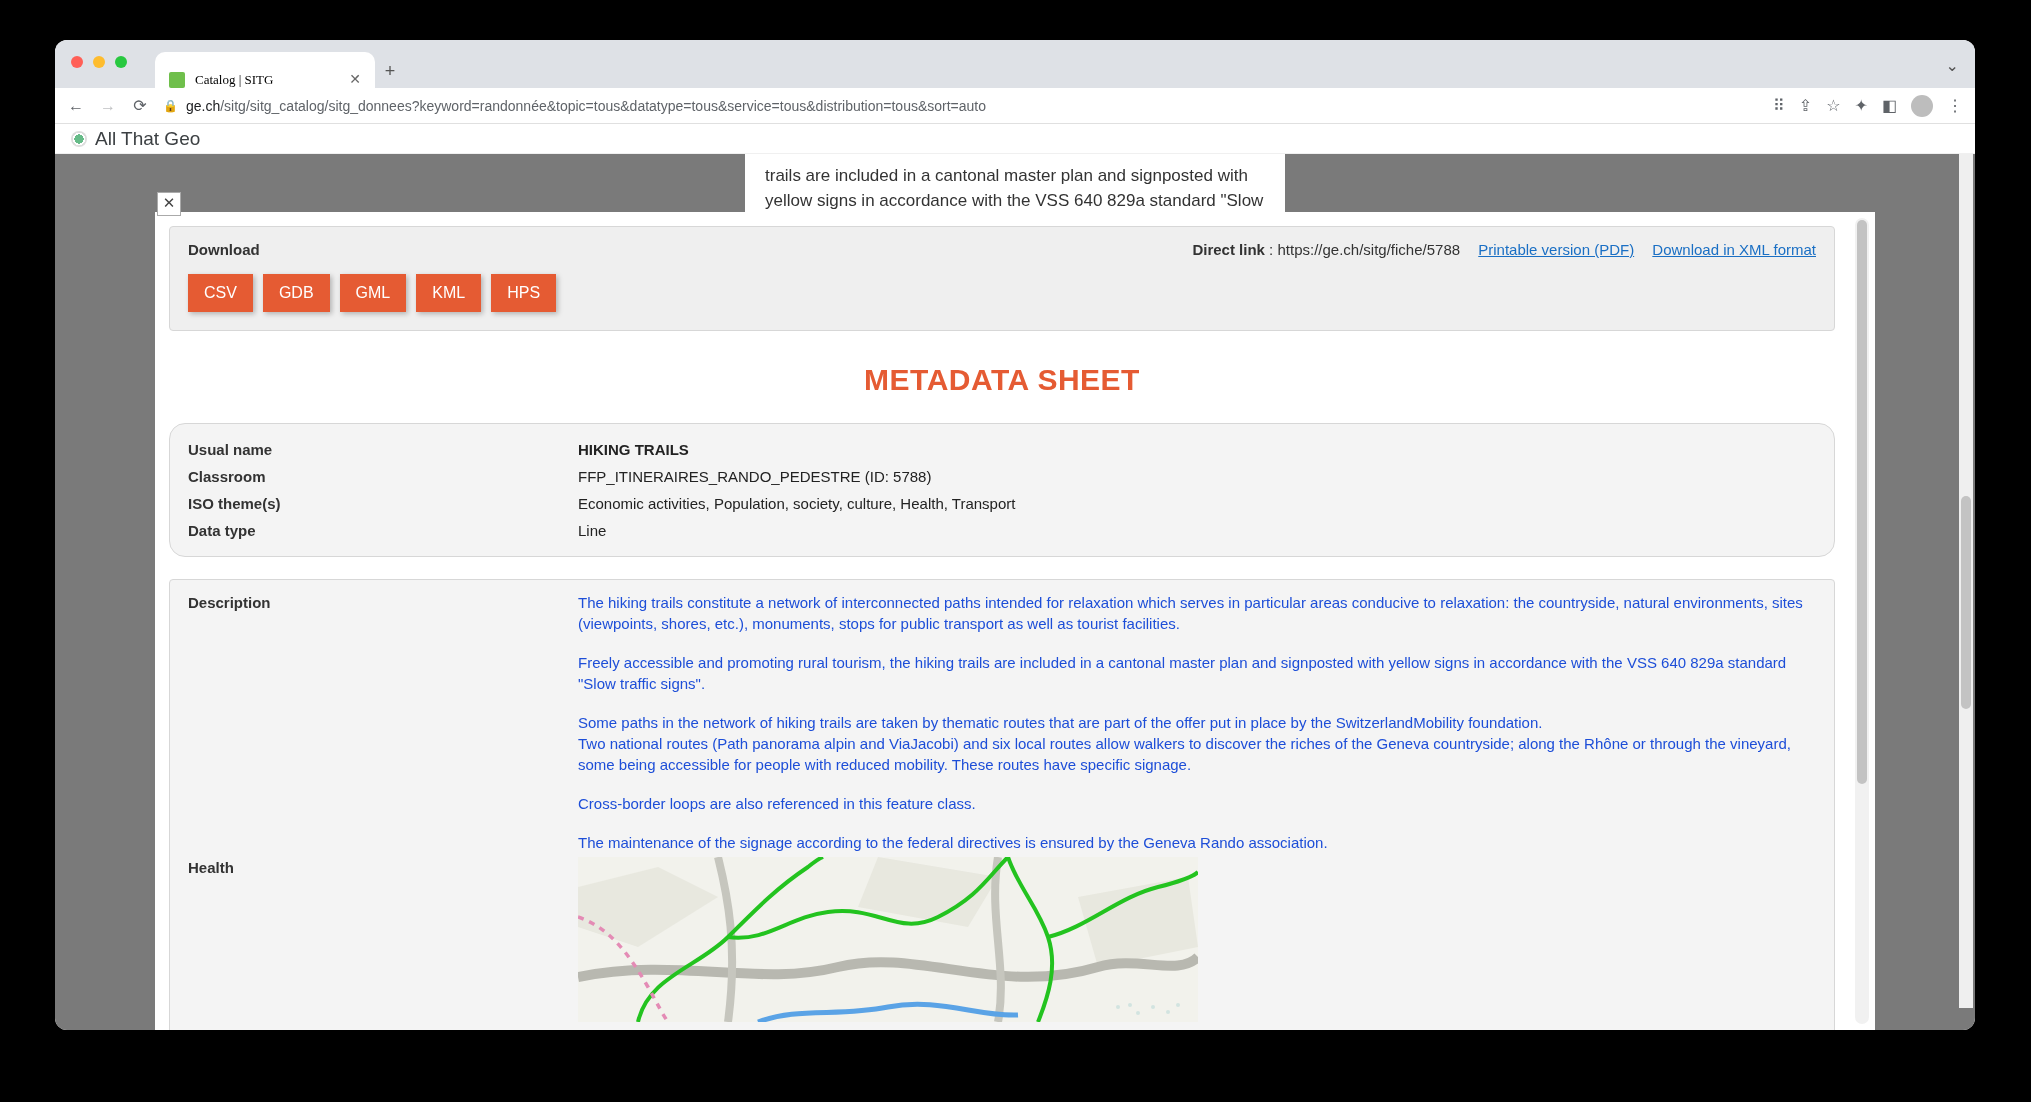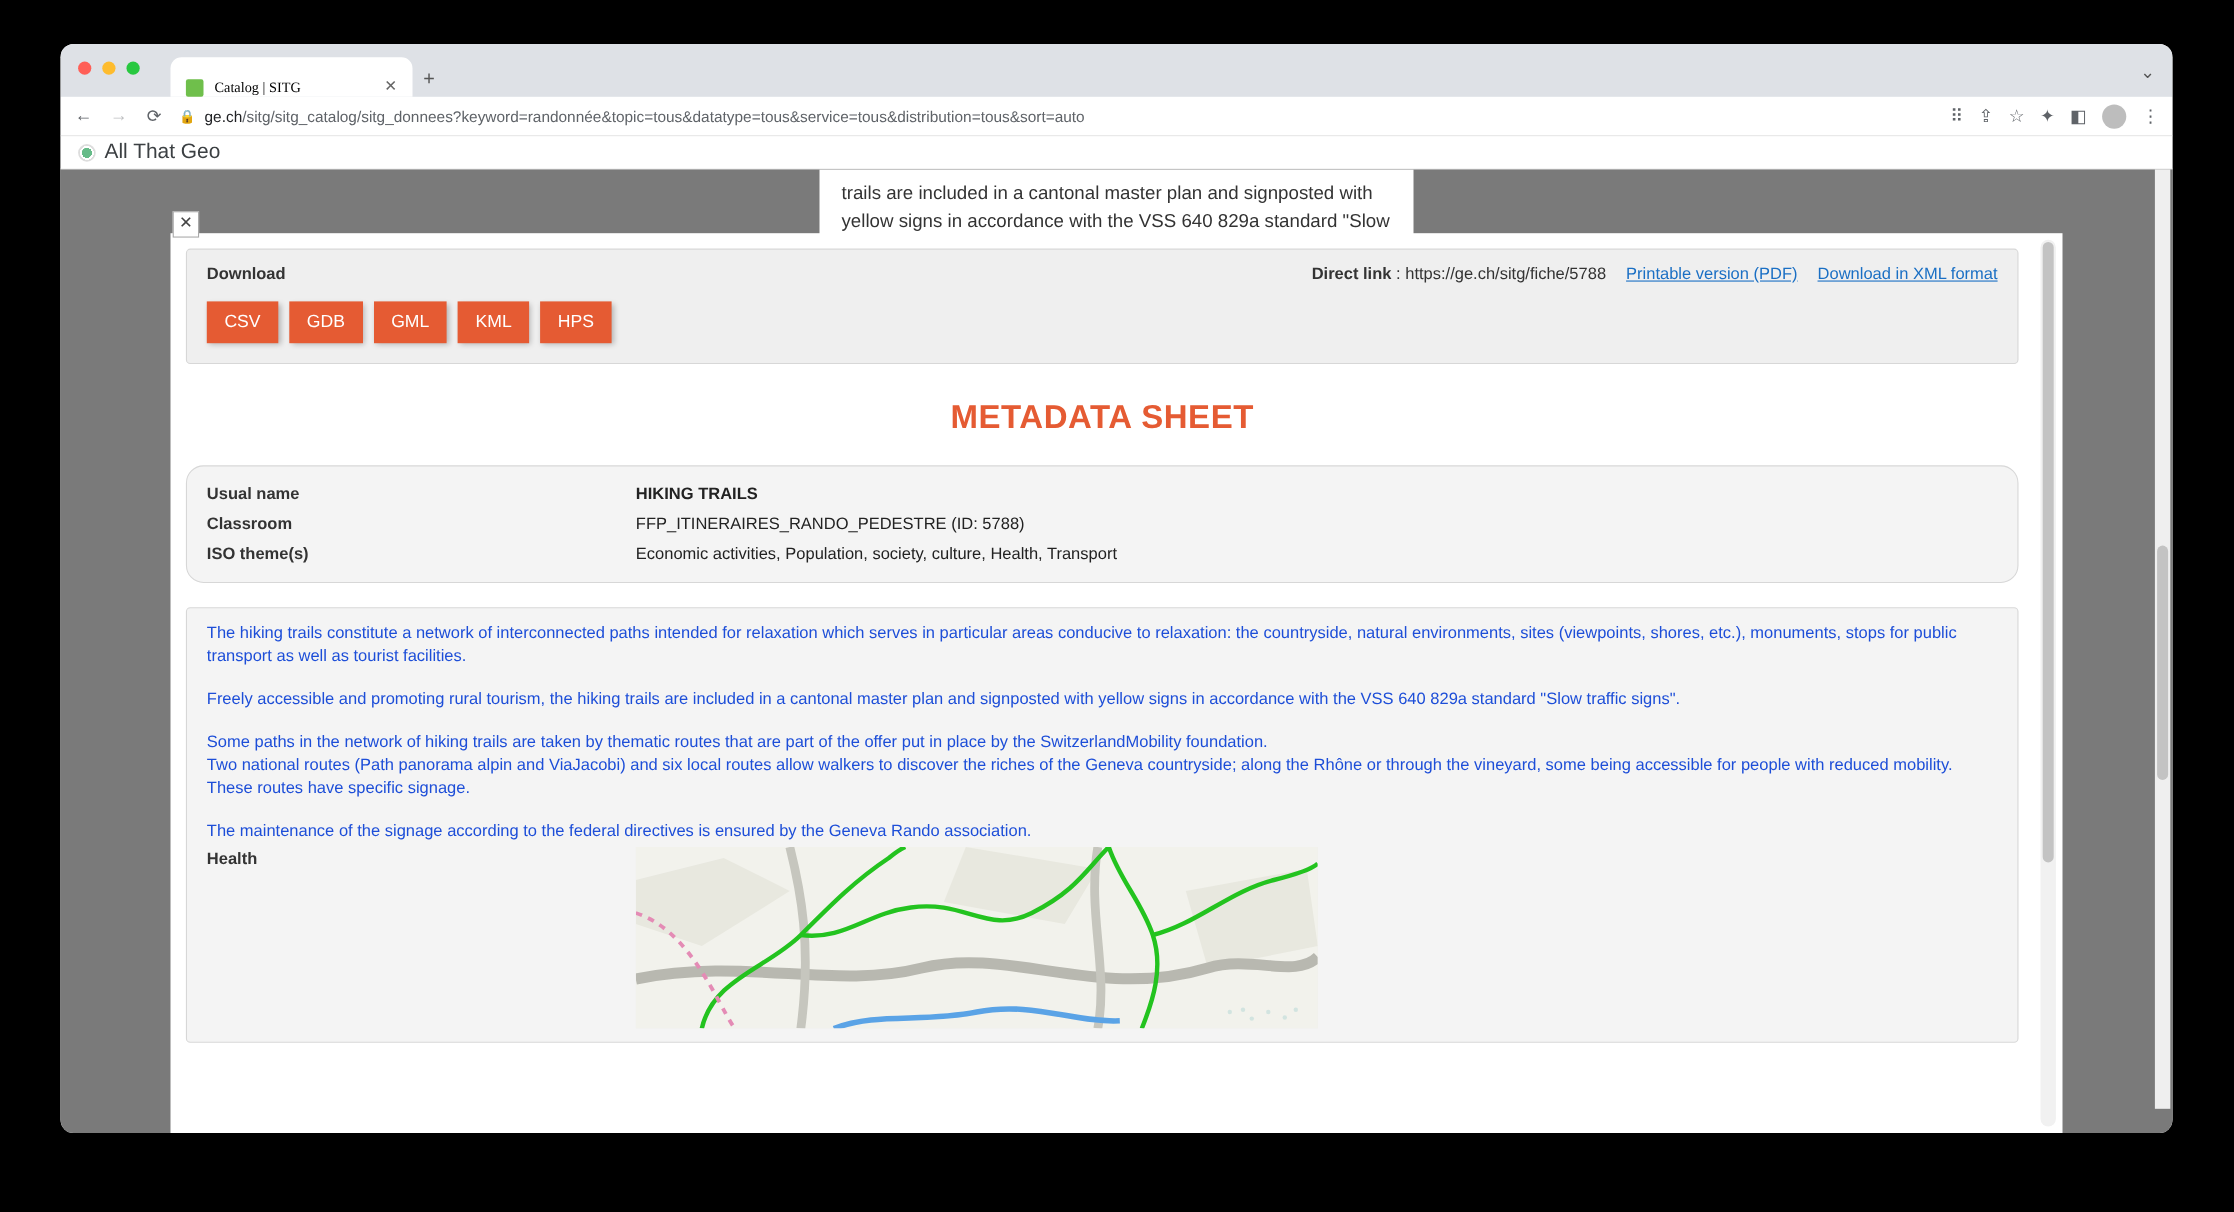--- a/index.html
+++ b/index.html
@@ -324,29 +324,35 @@
             <div class="meta-val bold">HIKING TRAILS</div>
           </div>
           <div class="meta-row">
             <div class="meta-key">Classroom</div>
             <div class="meta-val">FFP_ITINERAIRES_RANDO_PEDESTRE (ID: 5788)</div>
           </div>
           <div class="meta-row">
             <div class="meta-key">ISO theme(s)</div>
             <div class="meta-val">Economic activities, Population, society, culture, Health, Transport</div>
           </div>
+          <div class="meta-row">
+            <div class="meta-key">Data type</div>
+            <div class="meta-val">Line</div>
+          </div>
         </div>
 
         <div class="desc-block">
           <div class="desc-row">
+            <div class="desc-key">Description</div>
             <div class="desc-val">
               <p>The hiking trails constitute a network of interconnected paths intended for relaxation which serves in particular areas conducive to relaxation: the countryside, natural environments, sites (viewpoints, shores, etc.), monuments, stops for public transport as well as tourist facilities.</p>
               <p>Freely accessible and promoting rural tourism, the hiking trails are included in a cantonal master plan and signposted with yellow signs in accordance with the VSS 640 829a standard "Slow traffic signs".</p>
               <p style="white-space:pre-line">Some paths in the network of hiking trails are taken by thematic routes that are part of the offer put in place by the SwitzerlandMobility foundation.
 Two national routes (Path panorama alpin and ViaJacobi) and six local routes allow walkers to discover the riches of the Geneva countryside; along the Rhône or through the vineyard, some being accessible for people with reduced mobility. These routes have specific signage.</p>
+              <p>Cross-border loops are also referenced in this feature class.</p>
               <p style="margin-bottom:4px">The maintenance of the signage according to the federal directives is ensured by the Geneva Rando association.</p>
             </div>
           </div>
           <div class="desc-row">
             <div class="desc-key">Health</div>
             <div class="desc-val">
               <div class="insight-map">
                 <svg viewBox="0 0 620 165" width="620" height="165">
 
                   <rect width="620" height="165" fill="#f2f2ec"></rect>

